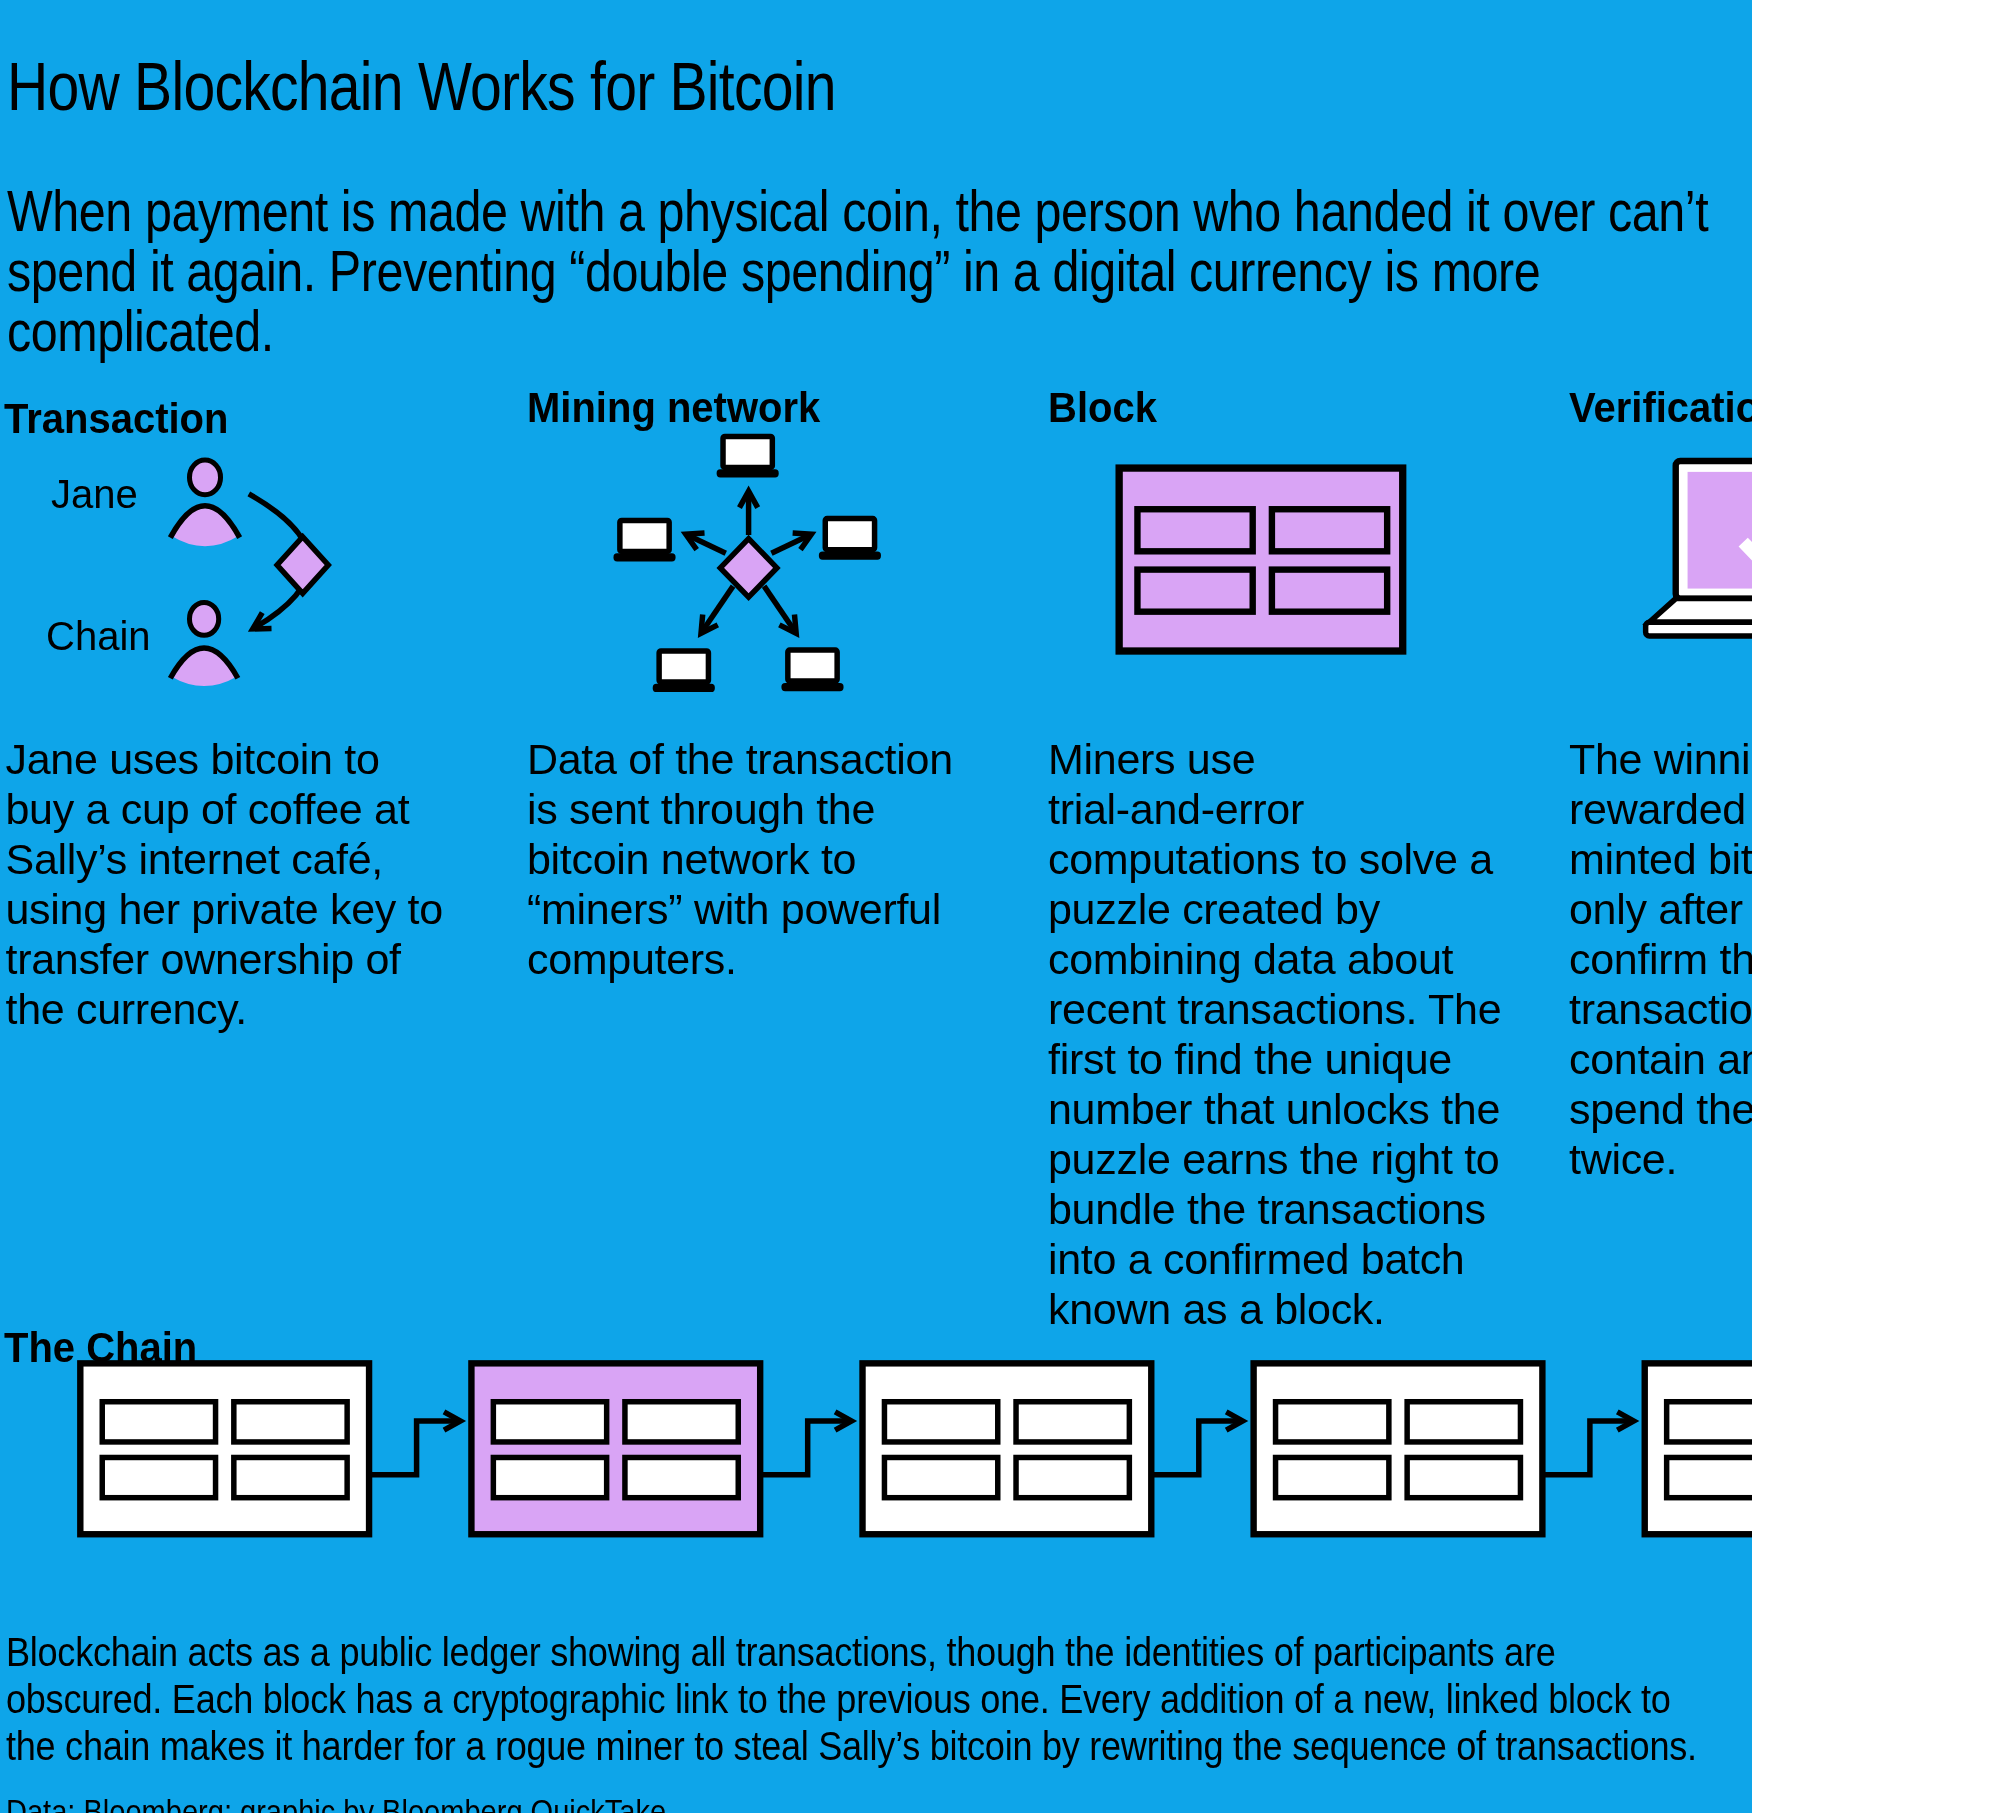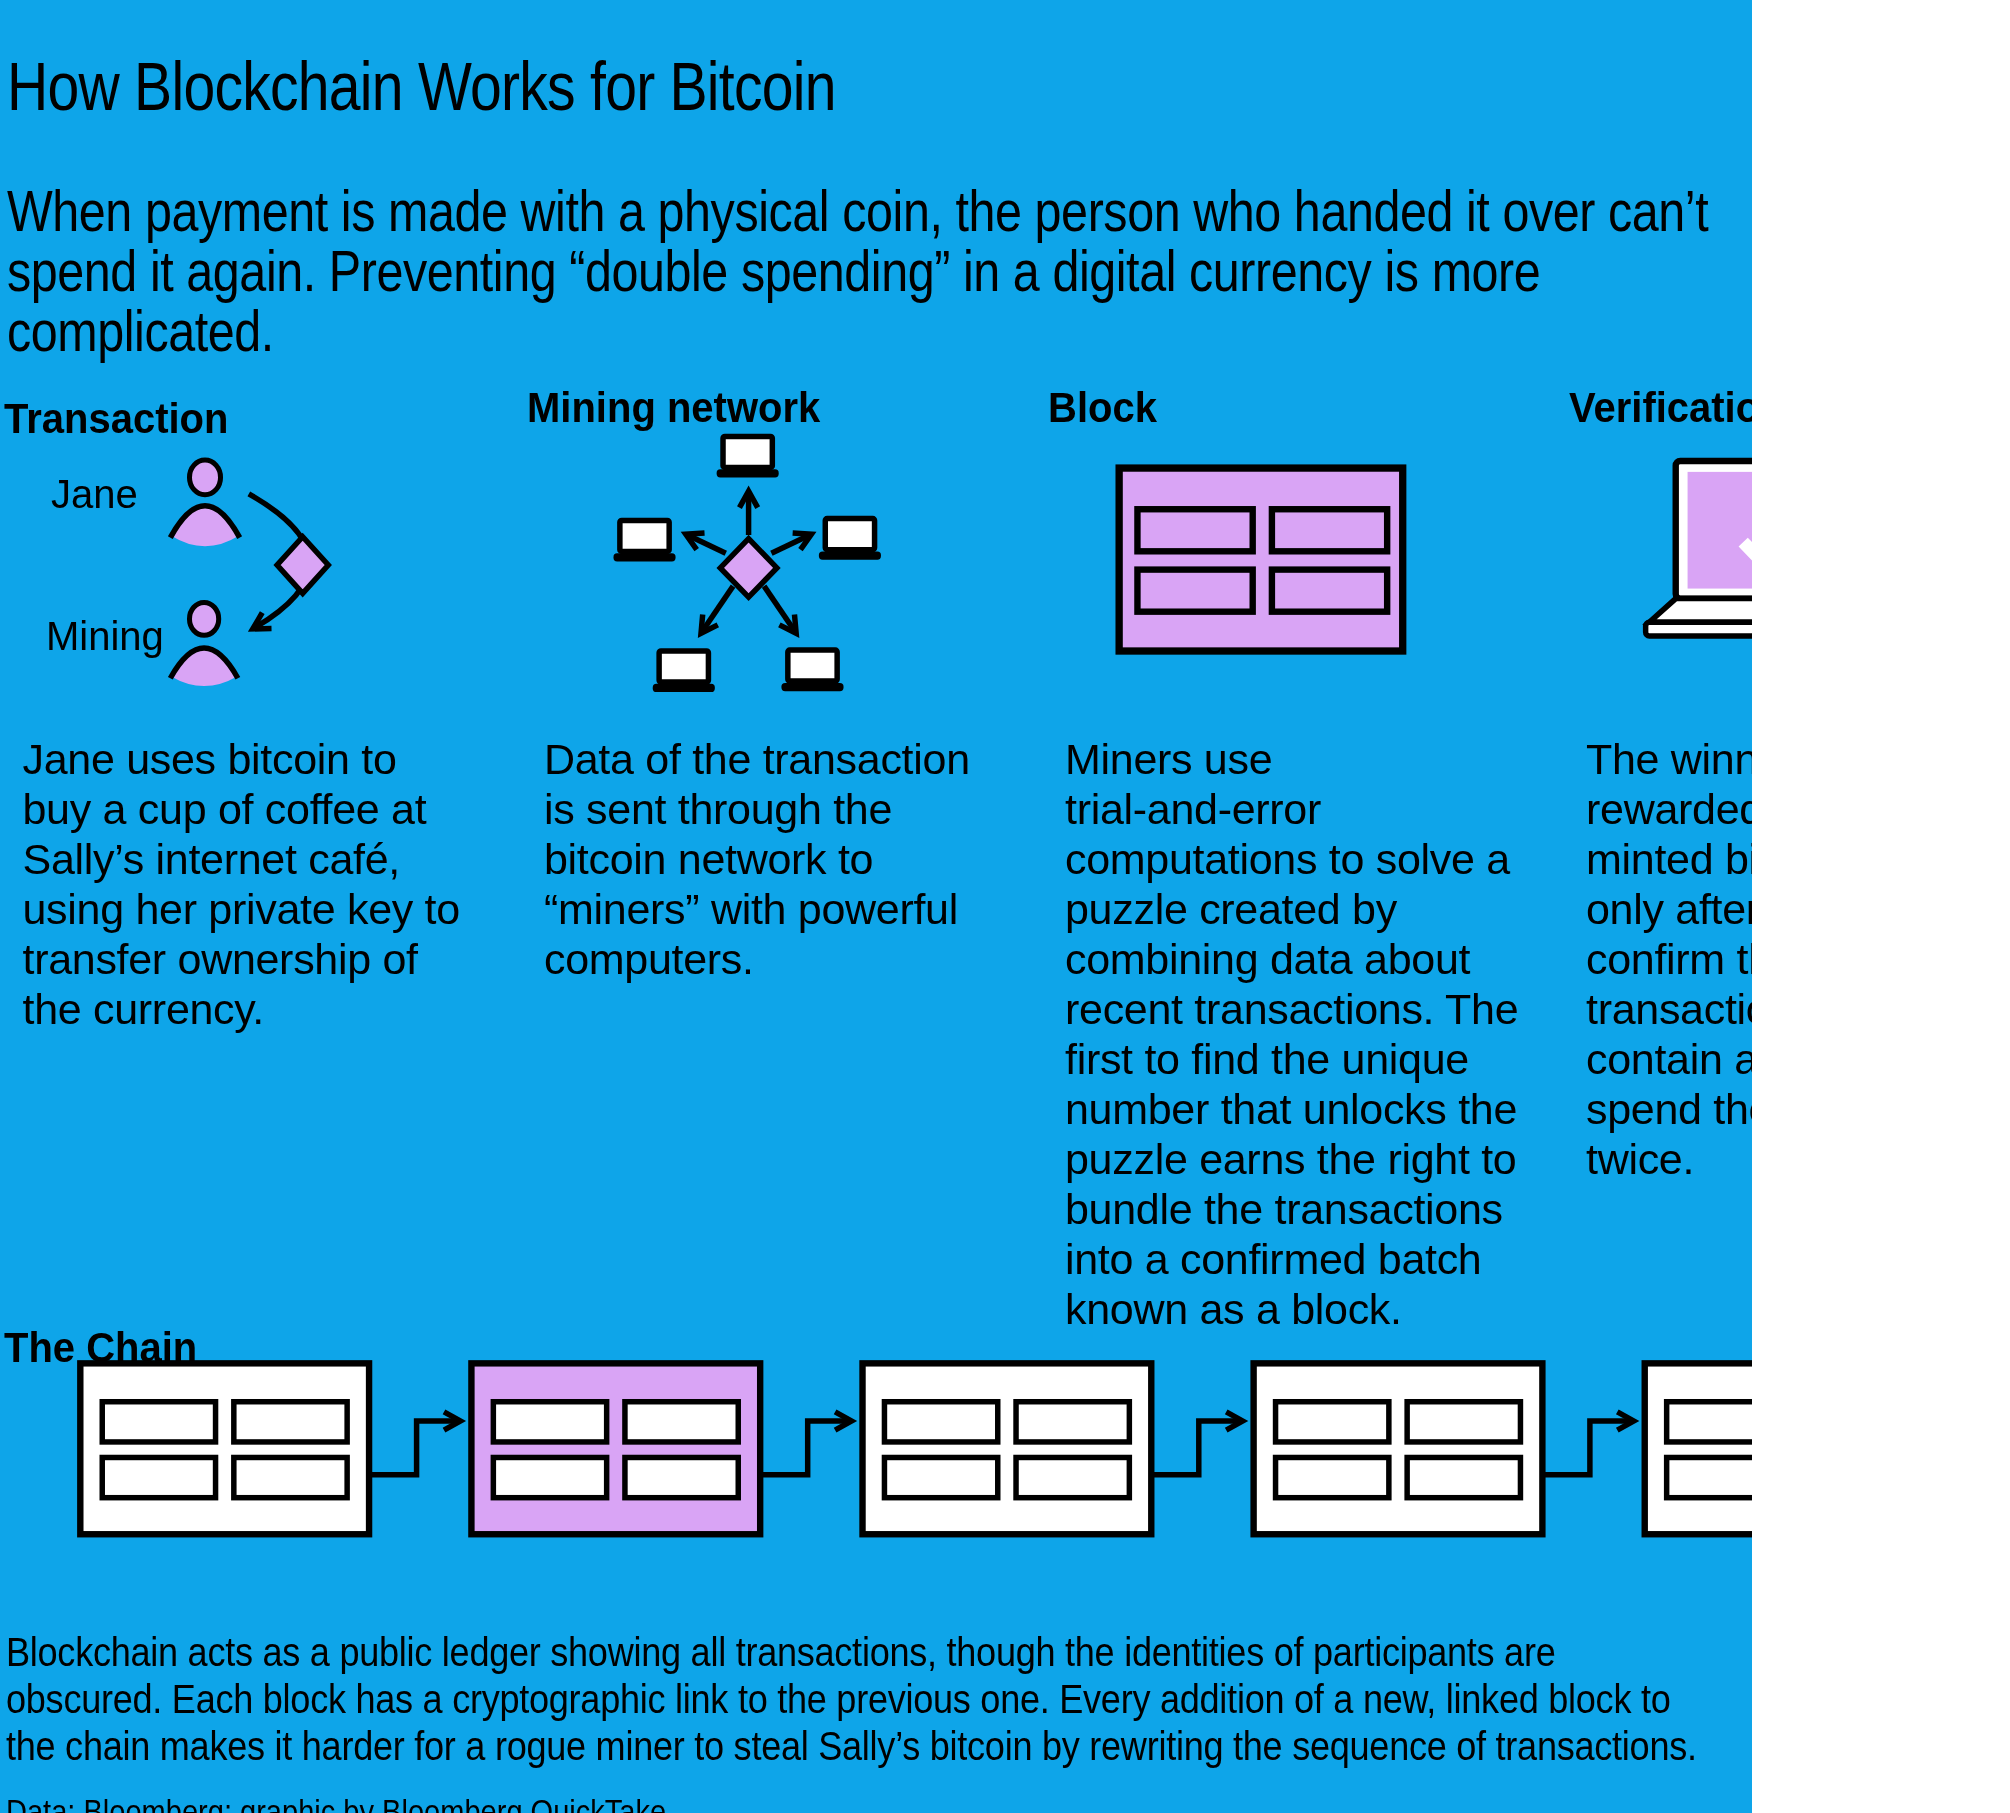--- a/index.html
+++ b/index.html
@@ -9,21 +9,21 @@
     font-family:Liberation Sans, sans-serif; color:var(--ink);
     overflow:hidden;
   }
   .abs { position:absolute; }
   .cond { display:inline-block; transform-origin:0 0; white-space:pre-line; }
 
   .title { left:7.3px; top:1.8px; font-size:68px; font-weight:400; letter-spacing:-0.9px; transform:scaleX(.84); width:1371px; }
   .intro { left:7.3px; top:124px; font-size:57px; line-height:60px; font-weight:400; transform:scaleX(.85); width:2284px; letter-spacing:-0.5px; }
 
   .col-heading { font-size:43px; font-weight:700; white-space:nowrap; transform:scaleX(.93); transform-origin:0 0; }
-  .col-body { font-size:43px; line-height:50px; letter-spacing:-0.3px; white-space:pre-line; width:512px;margin-left:17px; }
+  .col-body { font-size:43px; line-height:50px; letter-spacing:-0.3px; white-space:pre-line; width:512px; }
 
   .person-label { font-size:40px;text-align:right; }
 
   .chain-heading { left:3.7px; top:1287px; font-size:43px; font-weight:700; transform:scaleX(.93); transform-origin:0 0; white-space:nowrap; }
   .caption { left:5.5px; top:1588px; font-size:41px; line-height:47px; transform:scaleX(.88); width:2376px; letter-spacing:-0.3px; }
   .credit  { left:5.5px; top:1760px; font-size:33px; transform:scaleX(.88); width:1096px; }
 
   svg { display:block; overflow:visible; }
   .accent-fill { fill:var(--accent); }
   .stroke { stroke:var(--ink); fill:none; }
@@ -64,21 +64,21 @@
     </g>
     <path class="stroke" d="M272,541 Q402,615 278,688" stroke-width="6" marker-end="url(#chev)"></path>
     <polygon class="accent-fill" points="331,588 359,619 331,650 303,619" stroke="#000" stroke-width="6"></polygon>
     <g>
       <ellipse class="accent-fill" cx="223" cy="678" rx="16" ry="18" stroke="#000" stroke-width="5.5"></ellipse>
       <path class="accent-fill" d="M187,741 Q223,675 259,741 Q223,762 187,741 Z"></path>
       <path class="stroke" d="M186,743 Q223,677 260,743" stroke-width="6"></path>
     </g>
   </svg>
   <span class="abs person-label" style="left:51px;top:472px">Jane</span>
-  <span class="abs person-label" style="left:46px;top:614px">Mining</span>
+  <span class="abs person-label" style="left:46px;top:614px">Chain</span>
 
   <svg class="abs" style="left:585px;top:420px" width="329" height="283" viewBox="640 460 360 310">
     <g>
       <rect class="white-fill" x="791" y="478" width="54" height="34" rx="2" stroke="#000" stroke-width="6"></rect>
       <rect class="black-fill" x="784" y="514" width="68" height="9" rx="4"></rect>
     </g>
     <g>
       <rect class="white-fill" x="678" y="570" width="54" height="34" rx="2" stroke="#000" stroke-width="6"></rect>
       <rect class="black-fill" x="671" y="606" width="68" height="9" rx="4"></rect>
     </g>

